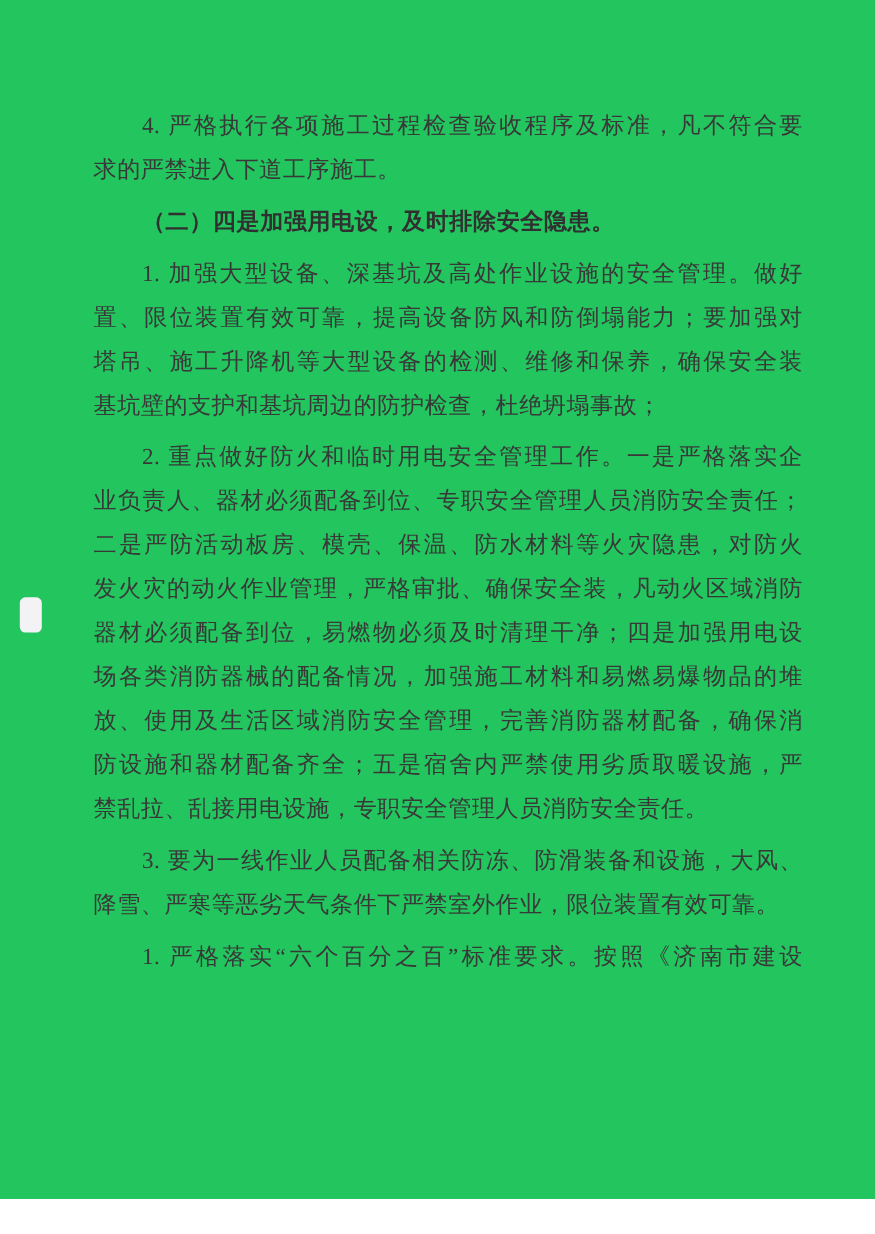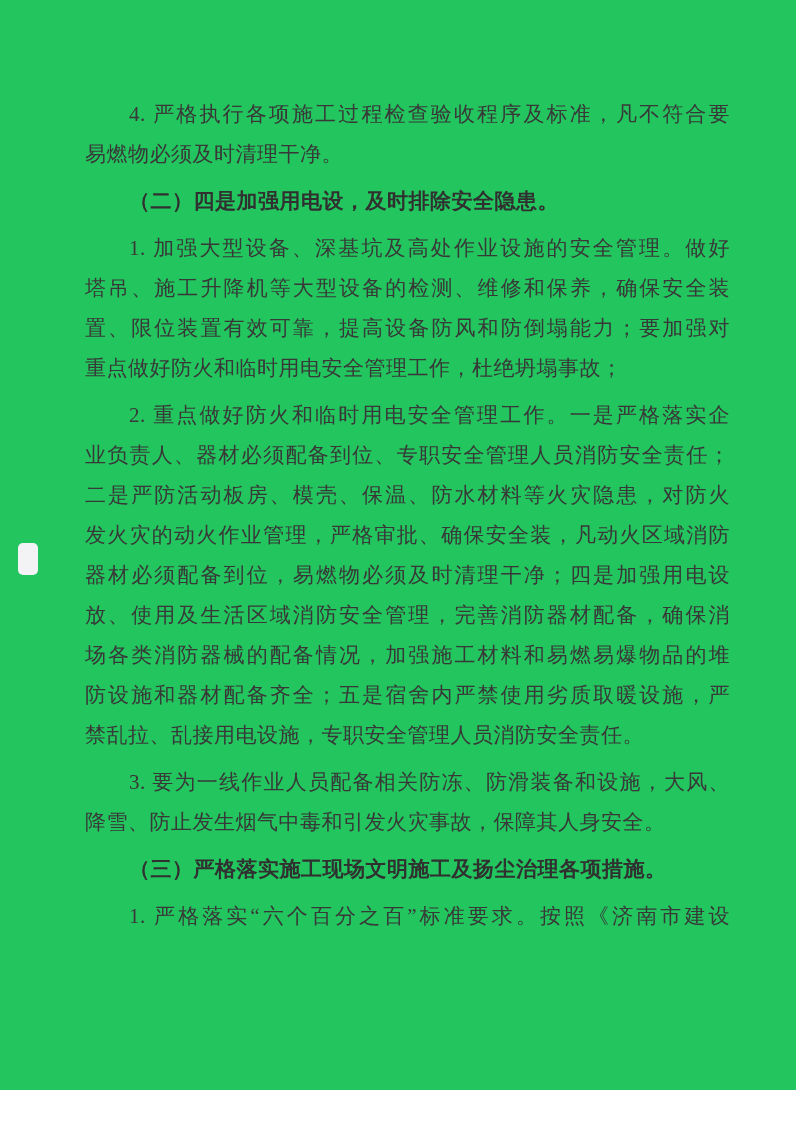--- a/index.html
+++ b/index.html
@@ -56,53 +56,50 @@
 </head>
 <body>
 
 <div class="page">
   <div class="smudge"></div>
 
   <div class="content">
 
     <div class="block">
       <div class="line indent">4. 严格执行各项施工过程检查验收程序及标准，凡不符合要</div>
-      <div class="line end">易燃物必须及时清理干净。</div>
+      <div class="line end">求的严禁进入下道工序施工。</div>
     </div>
 
     <div class="block heading">
       <div class="line indent end">（二）四是加强用电设，及时排除安全隐患。</div>
     </div>
 
     <div class="block">
       <div class="line indent">1. 加强大型设备、深基坑及高处作业设施的安全管理。做好</div>
+      <div class="line">置、限位装置有效可靠，提高设备防风和防倒塌能力；要加强对</div>
       <div class="line">塔吊、施工升降机等大型设备的检测、维修和保养，确保安全装</div>
-      <div class="line">置、限位装置有效可靠，提高设备防风和防倒塌能力；要加强对</div>
-      <div class="line end">重点做好防火和临时用电安全管理工作，杜绝坍塌事故；</div>
+      <div class="line end">基坑壁的支护和基坑周边的防护检查，杜绝坍塌事故；</div>
     </div>
 
     <div class="block">
       <div class="line indent">2. 重点做好防火和临时用电安全管理工作。一是严格落实企</div>
       <div class="line">业负责人、器材必须配备到位、专职安全管理人员消防安全责任；</div>
       <div class="line">二是严防活动板房、模壳、保温、防水材料等火灾隐患，对防火</div>
       <div class="line">发火灾的动火作业管理，严格审批、确保安全装，凡动火区域消防</div>
       <div class="line">器材必须配备到位，易燃物必须及时清理干净；四是加强用电设</div>
+      <div class="line">场各类消防器械的配备情况，加强施工材料和易燃易爆物品的堆</div>
       <div class="line">放、使用及生活区域消防安全管理，完善消防器材配备，确保消</div>
-      <div class="line">场各类消防器械的配备情况，加强施工材料和易燃易爆物品的堆</div>
       <div class="line">防设施和器材配备齐全；五是宿舍内严禁使用劣质取暖设施，严</div>
       <div class="line end">禁乱拉、乱接用电设施，专职安全管理人员消防安全责任。</div>
     </div>
 
     <div class="block">
       <div class="line indent">3. 要为一线作业人员配备相关防冻、防滑装备和设施，大风、</div>
-      <div class="line end">降雪、防止发生烟气中毒和引发火灾事故，保障其人身安全。</div>
+      <div class="line end">降雪、严寒等恶劣天气条件下严禁室外作业，限位装置有效可靠。</div>
     </div>
 
-    <div class="block heading">
-      <div class="line indent end">（三）严格落实施工现场文明施工及扬尘治理各项措施。</div>
-    </div>
 
     <div class="block">
       <div class="line indent">1. 严格落实“六个百分之百”标准要求。按照《济南市建设</div>
     </div>
 
   </div>
 </div>
 
 </body></html>

